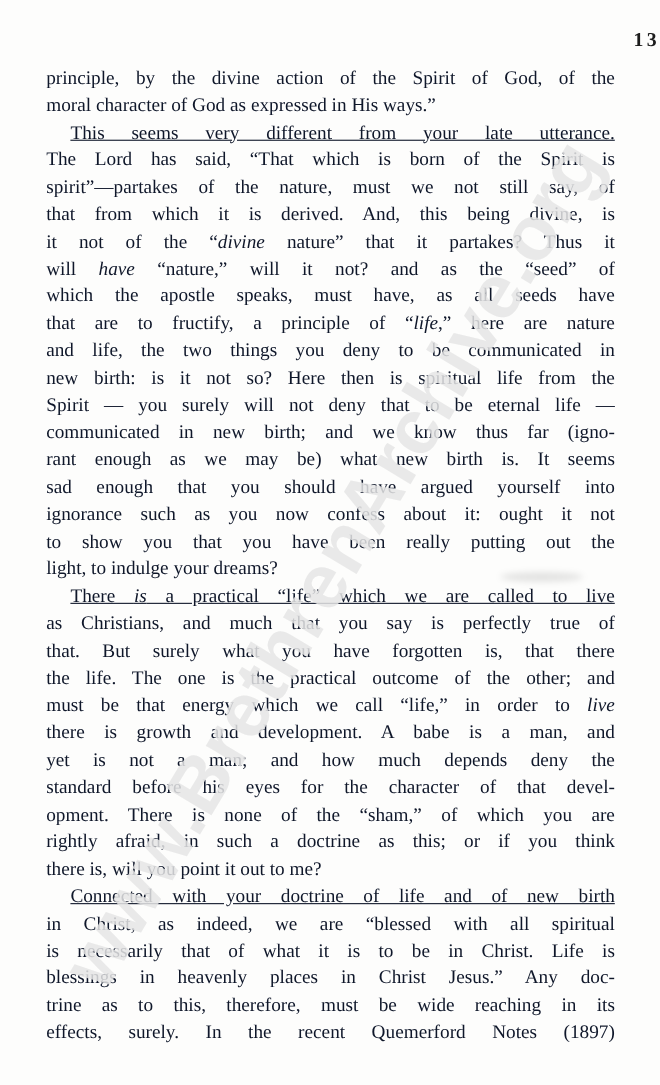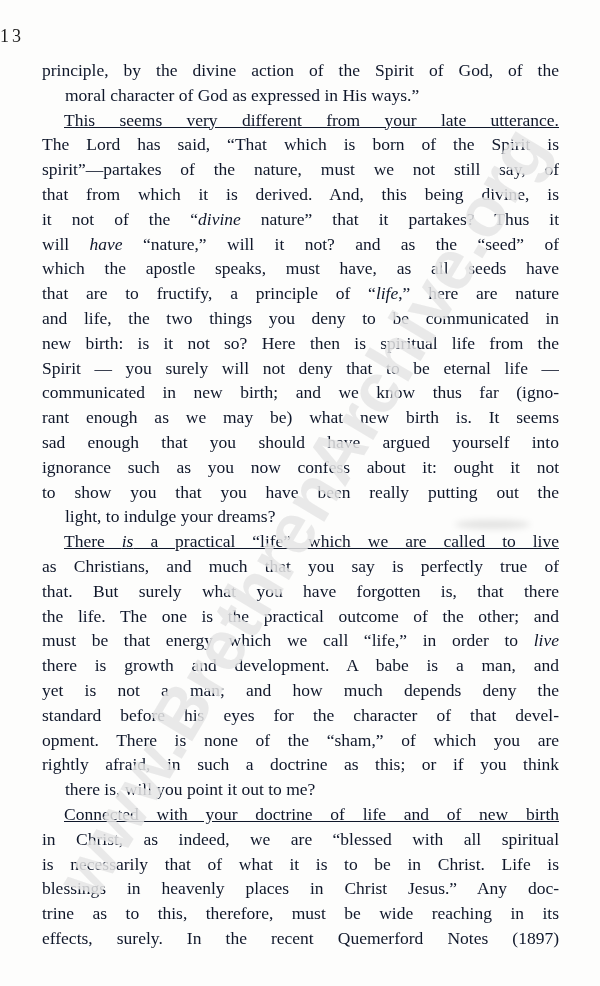--- a/index.html
+++ b/index.html
@@ -9,41 +9,42 @@
     background: #fdfdfc;
     overflow: hidden;
     font-family: "Liberation Serif", serif;
   }
   .page {
     position: absolute; inset: 0;
   }
   .page-number {
     position: absolute;
     top: 26px; left: 0; width: 600px;
-    text-align: left;
+    text-align: right;
     font-size: 18px;
     letter-spacing: 3px;
     color: #1c1c1c;
+    font-weight: bold;
   }
   .text-block {
     position: absolute;
     left: 42px; top: 58px;
     width: 517px;
     color: #0f172a;
     font-size: 17.5px;
   }
   .line {
     height: 24.8px;
     line-height: 24.8px;
     text-align: justify;
     text-align-last: justify;
     overflow: hidden;
   }
   .line.indent { text-indent: 22px; text-decoration: underline; }
-  .line.end { text-align-last: left; margin-left: 23px; }
+  .line.end { text-align-last: left; }
   .watermark {
     position: absolute;
     left: 302px; top: 512px;
     transform: translate(-50%, -50%) rotate(-59deg);
     font-family: "Liberation Sans", sans-serif;
     font-weight: bold;
     font-size: 70px;
     letter-spacing: 1px;
     white-space: nowrap;
     color: rgba(229, 229, 229, 0.85);

